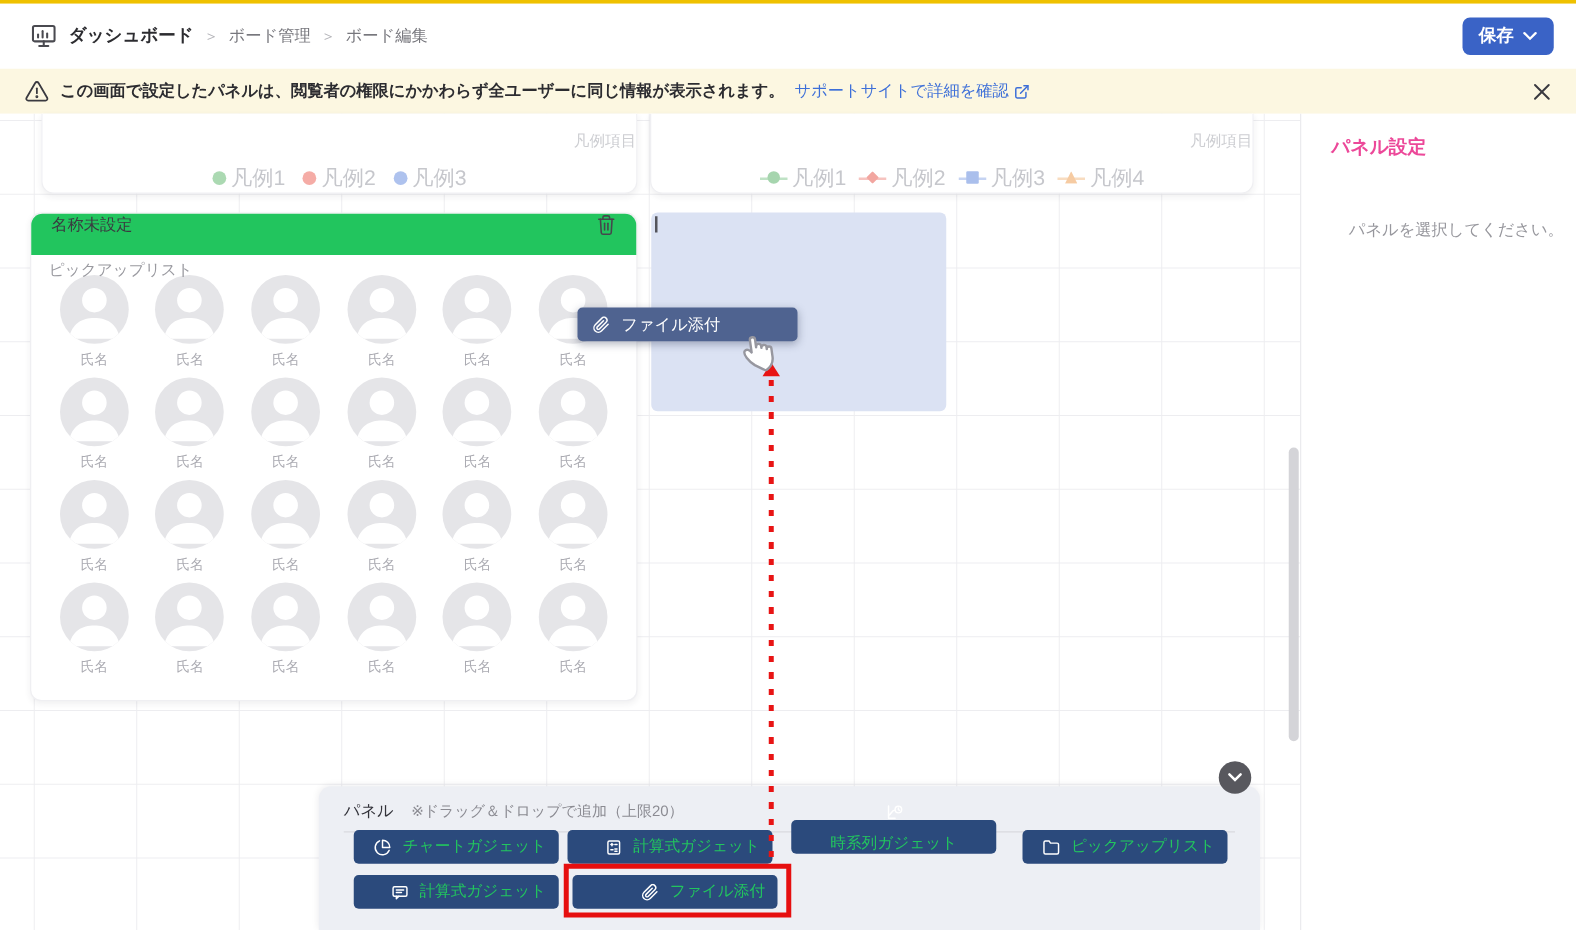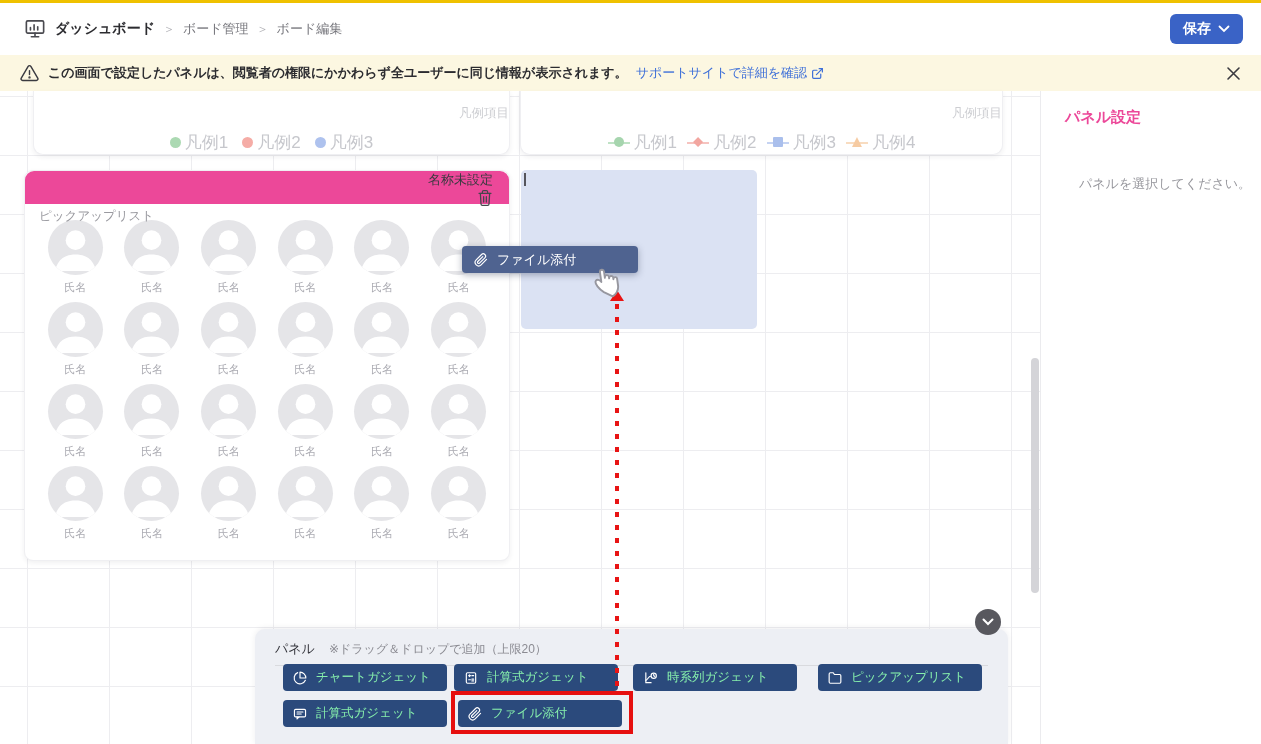--- a/index.html
+++ b/index.html
@@ -40,21 +40,21 @@
   .lg-marker { position:relative; width:22px; height:11px; display:inline-block; }
   .lg-line { position:absolute; left:0; top:5px; width:22px; height:2px; }
   .lg-shape { position:absolute; left:6px; top:0; width:10px; height:10px; }
   .shape-circle { border-radius:50%; }
   .shape-diamond { clip-path:polygon(50% 0,100% 50%,50% 100%,0 50%); }
   .shape-square { border-radius:1px; }
   .shape-triangle { clip-path:polygon(50% 0,100% 100%,0 100%); }
 
   
   .pickup { left:24px; top:79px; width:486px; height:391px; border-radius:9px; }
-  .pickup-header { height:33px; background:#ec4899; border-radius:9px 9px 0 0; display:flex; align-items:flex-end; padding:0 16px;flex-direction:column; }
+  .pickup-header { height:33px; background:#22c55e; border-radius:9px 9px 0 0; display:flex; align-items:flex-start; padding:0 16px; }
   .pickup-title { font-size:13px; color:#3a3a40; }
   .trash-btn { margin-left:auto; background:none; border:none; cursor:pointer; line-height:0; }
   .pickup-body { position:relative; padding:4px 12px 0; }
   .pickup-sub { position:absolute; left:14px; top:4px; font-size:12.5px; color:#9a9aa0; }
   .pickup-grid { display:grid; grid-template-columns:repeat(6,1fr); row-gap:7px; margin-top:12px; }
   .member { display:flex; flex-direction:column; align-items:center; }
   .avatar { width:55px; height:55px; border-radius:50%; background:#e5e5e8; display:block; overflow:hidden; }
   .avatar svg { display:block; width:55px; height:55px; }
   .member-name { margin-top:5px; font-size:11px; color:#ababb2; }
 
@@ -79,21 +79,21 @@
   .sidebar { position:absolute; left:1040px; top:91px; width:221px; height:653px; background:#fff; border-left:1px solid #ebebee; }
   .sidebar-title { position:absolute; left:24px; top:17px; font-size:15px; font-weight:bold; color:#ec4899; }
   .sidebar-empty { position:absolute; left:38px; top:84px; font-size:13px; color:#97979d; }
 
   
   .bottom-panel { position:absolute; left:255px; top:629px; width:753px; height:115px; background:#EDEFF4; border-radius:10px 10px 0 0; box-shadow:0 -1px 6px rgba(20,20,40,.07); z-index:10; }
   .bp-header { display:flex; align-items:center; gap:14px; padding:11px 20px 0; }
   .bp-title { font-size:13px; font-weight:normal; color:#33333a; }
   .bp-note { font-size:12px; color:#8b8b92; }
   .bp-divider { margin:7px 20px 0; height:1px; background:#d9dade; }
-  .gadget-btn { position:absolute; width:164px; height:27px; background:#2B4A7C; color:#86efac; border:none; border-radius:4px; display:flex; align-items:center; gap:9px; padding:0 10px; font-size:12.5px; font-family:inherit; cursor:grab; z-index:12; }
+  .gadget-btn { position:absolute; width:164px; height:27px; background:#2B4A7C; color:#22c55e; border:none; border-radius:4px; display:flex; align-items:center; gap:9px; padding:0 10px; font-size:12.5px; font-family:inherit; cursor:grab; z-index:12;justify-content:flex-end; }
   .gadget-btn svg { flex:0 0 auto; }
   .red-box { position:absolute; left:196px; top:62px; width:182px; height:43px; border:4px solid #E60F0F; z-index:50; pointer-events:none; }
   .collapse-btn { position:absolute; left:720px; top:-20px; width:26px; height:26px; border-radius:50%; background:#58585E; border:none; cursor:pointer; display:flex; align-items:center; justify-content:center; z-index:13; }
 </style>
 </head>
 <body>
 
 <div class="page">
   <div class="topline"></div>
 
@@ -506,21 +506,21 @@
             <path d="M9.5 6.5v3"></path>
             <path d="M13.5 8h3"></path>
             <path d="M8 15h3"></path>
             <path d="M13.5 14h3"></path>
             <path d="M13.5 17h3"></path>
           </svg>
       </span>
       <span>計算式ガジェット</span>
     </button>
 
-    <button class="gadget-btn" style="left:378px; top:35px;">
+    <button class="gadget-btn" style="left:378px; top:27px;flex-direction:column;">
       <span style="line-height:0;">
         <svg width="15" height="14" viewBox="0 0 24 24" fill="none" stroke="#fff" stroke-width="2" stroke-linecap="round" stroke-linejoin="round">
             <path d="M4 3v17h9"></path>
             <path d="M4 16c3.5-1 4.5-7 8-7"></path>
             <circle cx="17.5" cy="8" r="4.5"></circle>
             <path d="M17.5 5.8V8l1.6 1.1"></path>
           </svg>
       </span>
       <span>時系列ガジェット</span>
     </button>

